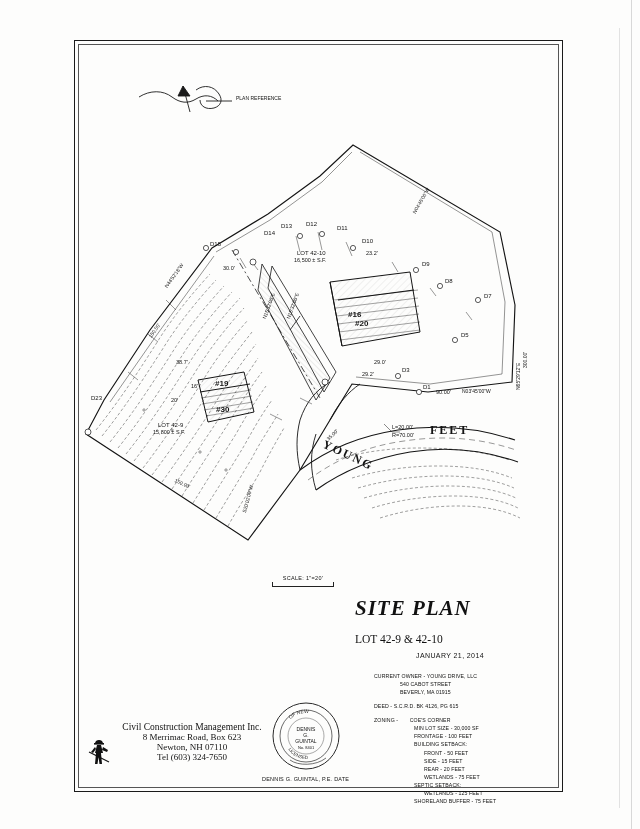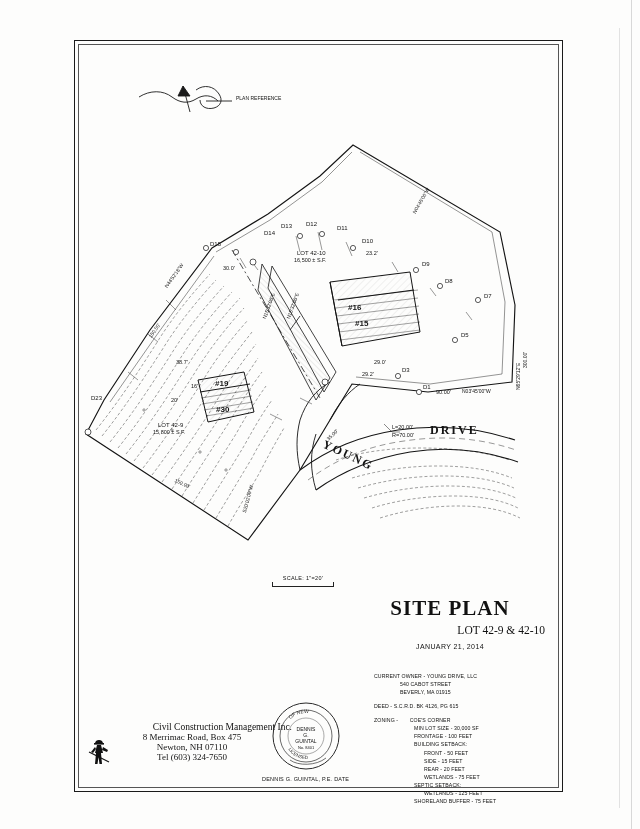--- a/index.html
+++ b/index.html
@@ -81,27 +81,28 @@
     position: absolute;
     left: 355px;
     top: 596px;
     width: 190px;
   }
   #title-block .site-plan-title {
     font-family: "Liberation Serif", serif;
     font-size: 21px;
     font-weight: bold;
     letter-spacing: 1px;
-    text-align: center;
+    text-align: left;
+    font-style: italic;
   }
   #title-block .lot-line {
     font-family: "Liberation Serif", serif;
     font-size: 11.5px;
-    text-align: right;
-    margin-top: 3px;
+    text-align: left;
+    margin-top: 12px;
   }
   #title-block .date-line {
     font-size: 7px;
     text-align: center;
     margin-top: 7px;
     letter-spacing: 0.4px;
   }
   .notes {
     position: absolute;
     left: 374px;
@@ -120,21 +121,20 @@
   #company {
     position: absolute;
     left: 92px;
     top: 722px;
     width: 200px;
     text-align: center;
   }
   #company .cname {
     font-family: "Liberation Serif", serif;
     font-size: 9.5px;
-    text-align: right;
   }
   #company .caddr {
     font-family: "Liberation Serif", serif;
     font-size: 9px;
   }
   .worker {
     position: absolute;
     left: 86px;
     top: 736px;
     width: 26px;
@@ -354,22 +354,22 @@
     </g>
   </svg>
 
   <div class="lbl t5" style="left:236px;top:96px;">PLAN REFERENCE</div>
 
   <div class="lbl t6" style="left:297px;top:250px;">LOT 42-10</div>
   <div class="lbl t55" style="left:294px;top:258px;">16,500 ± S.F.</div>
   <div class="lbl t6" style="left:158px;top:422px;">LOT 42-9</div>
   <div class="lbl t55" style="left:153px;top:430px;">15,800 ± S.F.</div>
 
-  <div class="lbl t8 bold" style="left:348px;top:304px;">#16</div>
-  <div class="lbl t8 bold" style="left:355px;top:320px;">#15</div>
+  <div class="lbl t8 bold" style="left:348px;top:311px;">#16</div>
+  <div class="lbl t8 bold" style="left:355px;top:320px;">#20</div>
   <div class="lbl t8 bold" style="left:215px;top:380px;">#19</div>
   <div class="lbl t8 bold" style="left:216px;top:406px;">#30</div>
 
   <div class="lbl t6" style="left:91px;top:395px;">D23</div>
   <div class="lbl t6" style="left:210px;top:241px;">D15</div>
   <div class="lbl t6" style="left:264px;top:230px;">D14</div>
   <div class="lbl t6" style="left:281px;top:223px;">D13</div>
   <div class="lbl t6" style="left:306px;top:221px;">D12</div>
   <div class="lbl t6" style="left:337px;top:225px;">D11</div>
   <div class="lbl t6" style="left:362px;top:238px;">D10</div>
@@ -398,21 +398,21 @@
   <div class="lbl t5 rot-70" style="left:262px;top:318px;">N15'32'00"E</div>
   <div class="lbl t5 rot-70" style="left:286px;top:318px;">N15'32'00"E</div>
   <div class="lbl t5 rot-75" style="left:242px;top:512px;">S20'02'09"W</div>
   <div class="lbl t5 rot-55" style="left:164px;top:286px;">N44'52'18"W</div>
   <div class="lbl t5 rot-55" style="left:148px;top:336px;">150.00'</div>
 
   <div class="lbl t55" style="left:392px;top:425px;">L=20.00'</div>
   <div class="lbl t55" style="left:392px;top:433px;">R=70.00'</div>
 
   <div class="lbl street-lbl rot25" style="left:326px;top:438px;">YOUNG</div>
-  <div class="lbl street-lbl" style="left:430px;top:424px;">DRIVE</div>
+  <div class="lbl street-lbl" style="left:430px;top:424px;">FEET</div>
 
   <div id="scalebar">
     <div class="stext">SCALE: 1"=20'</div>
     <div class="scale-rule"></div>
   </div>
 
   <div id="title-block">
     <div class="site-plan-title">SITE PLAN</div>
     <div class="lot-line">LOT 42-9 &amp; 42-10</div>
     <div class="date-line">JANUARY 21, 2014</div>
@@ -469,18 +469,18 @@
     <path d="M13 4 a4 4 0 0 1 4 3 l-8 0 a4 4 0 0 1 4 -3 z" fill="#111"></path>
     <rect x="8" y="7" width="10" height="1.6" fill="#111"></rect>
     <path d="M11 9 l4 0 l2 8 l-8 0 z" fill="#111"></path>
     <path d="M9 11 l-4 5 l2 1 l3 -4 z" fill="#111"></path>
     <path d="M17 11 l5 3 l-1 2 l-5 -2 z" fill="#111"></path>
     <path d="M10 17 l-1 11 l2.5 0 l1 -7 l1 7 l2.5 0 l-1 -11 z" fill="#111"></path>
     <path d="M3 16 l20 10" stroke="#111" stroke-width="1.2" fill="none"></path>
   </svg>
   <div id="company">
     <div class="cname">Civil Construction Management Inc.</div>
-    <div class="caddr">8 Merrimac Road, Box 475</div>
+    <div class="caddr">8 Merrimac Road, Box 623</div>
     <div class="caddr">Newton, NH 07110</div>
     <div class="caddr">Tel (603) 324-7650</div>
   </div>
 
 </div>
 
 </body></html>

